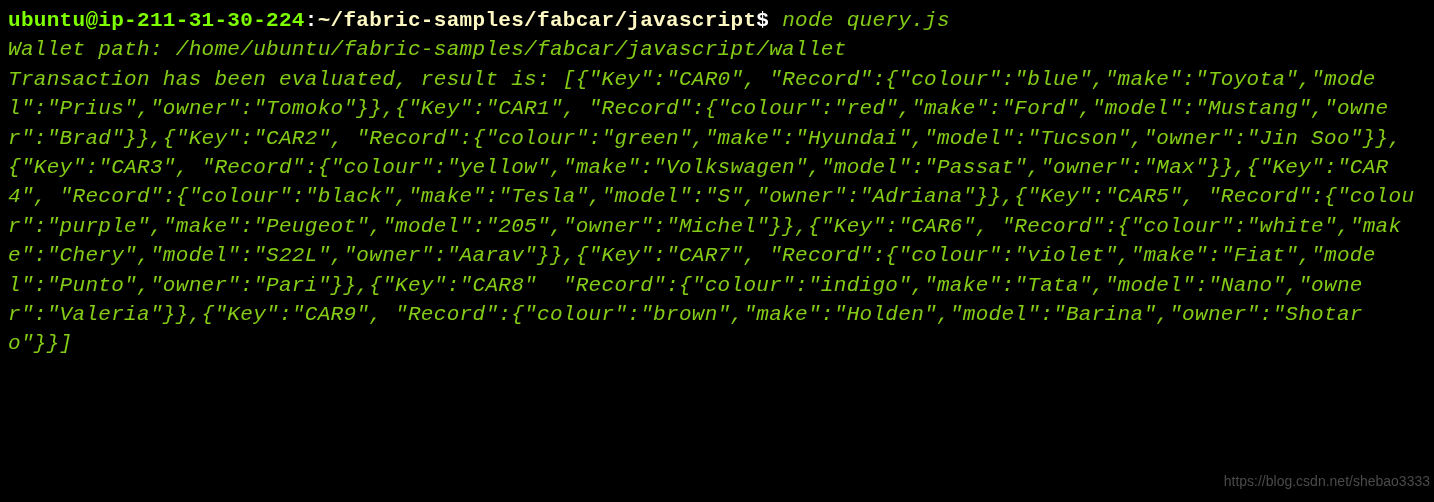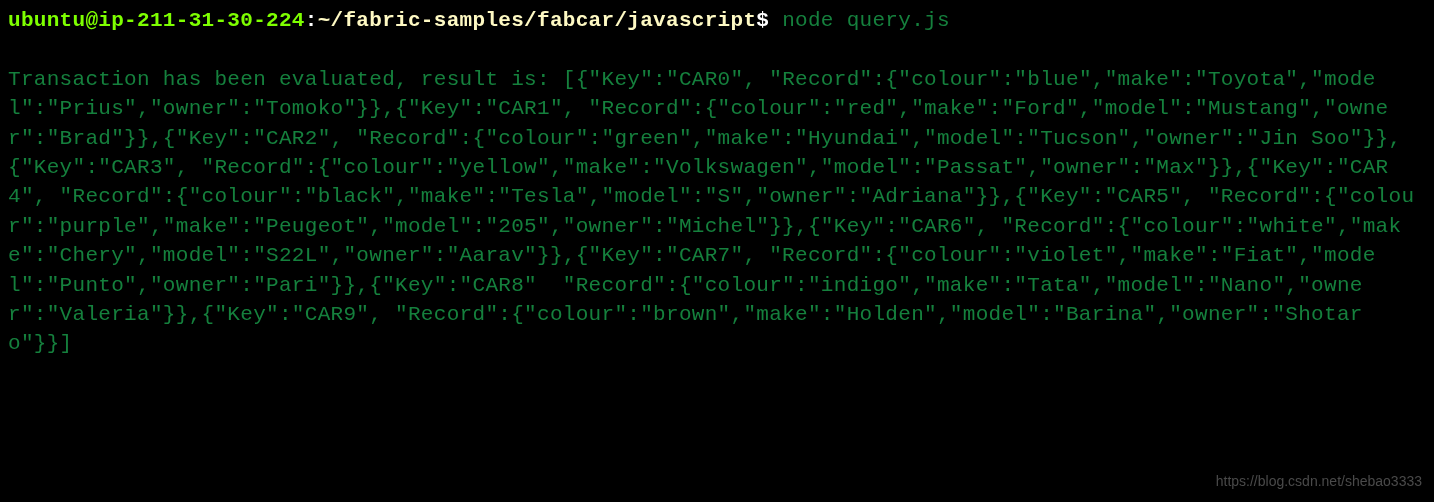--- a/index.html
+++ b/index.html
@@ -28,37 +28,39 @@
     }
     .prompt-path {
       color: #fef9c3;
       font-weight: bold;
     }
     .prompt-white {
       color: #ffffff;
       font-weight: bold;
     }
     .output {
-      color: #15803d;
+      color: #84cc16;
       white-space: pre-wrap;
+      font-style: italic;
     }
     .watermark {
       position: absolute;
       bottom: 10px;
-      right: 12px;
+      right: 4px;
       color: #4a4a4a;
       font-size: 14px;
       font-family: Arial, sans-serif;
       letter-spacing: 0;
       padding-left: 24px;
     }
   </style>
 </head>
 <body>
 
 <div>
   <span class="prompt-user">ubuntu@ip-211-31-30-224</span><span class="prompt-white">:</span><span class="prompt-path">~/fabric-samples/fabcar/javascript</span><span class="prompt-white">$</span><span class="output"> node query.js</span>
   <br>
+  <span class="output">Wallet path: /home/ubuntu/fabric-samples/fabcar/javascript/wallet</span>
   <br>
   <span class="output">Transaction has been evaluated, result is: </span><span class="output">[{"Key":"CAR0", "Record":{"colour":"blue","make":"Toyota","model":"Prius","owner":"Tomoko"}},{"Key":"CAR1", "Record":{"colour":"red","make":"Ford","model":"Mustang","owner":"Brad"}},{"Key":"CAR2", "Record":{"colour":"green","make":"Hyundai","model":"Tucson","owner":"Jin Soo"}},{"Key":"CAR3", "Record":{"colour":"yellow","make":"Volkswagen","model":"Passat","owner":"Max"}},{"Key":"CAR4", "Record":{"colour":"black","make":"Tesla","model":"S","owner":"Adriana"}},{"Key":"CAR5", "Record":{"colour":"purple","make":"Peugeot","model":"205","owner":"Michel"}},{"Key":"CAR6", "Record":{"colour":"white","make":"Chery","model":"S22L","owner":"Aarav"}},{"Key":"CAR7", "Record":{"colour":"violet","make":"Fiat","model":"Punto","owner":"Pari"}},{"Key":"CAR8"  "Record":{"colour":"indigo","make":"Tata","model":"Nano","owner":"Valeria"}},{"Key":"CAR9", "Record":{"colour":"brown","make":"Holden","model":"Barina","owner":"Shotaro"}}]</span>
 </div>
 
 <div class="watermark">https://blog.csdn.net/shebao3333</div>
 
 </body></html>

